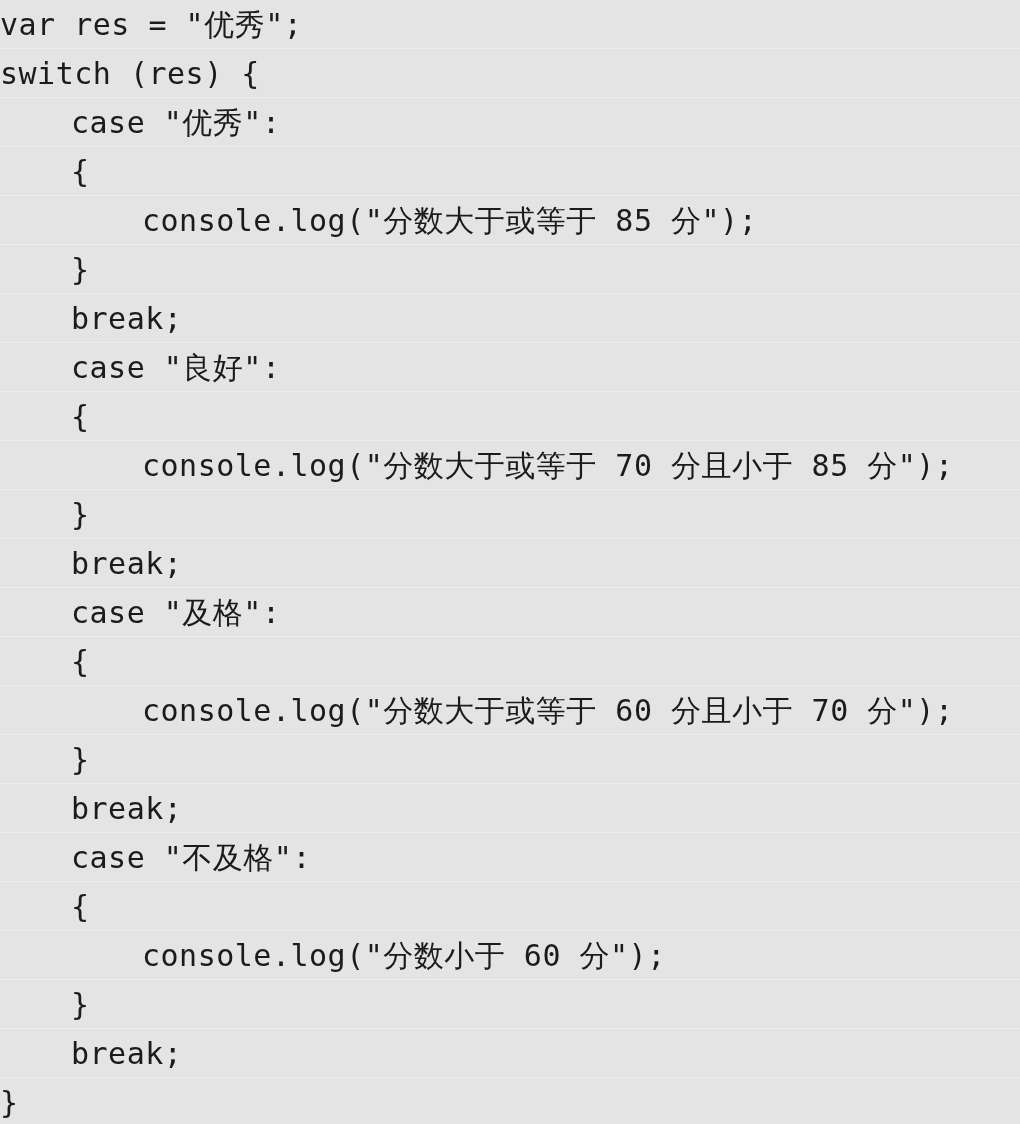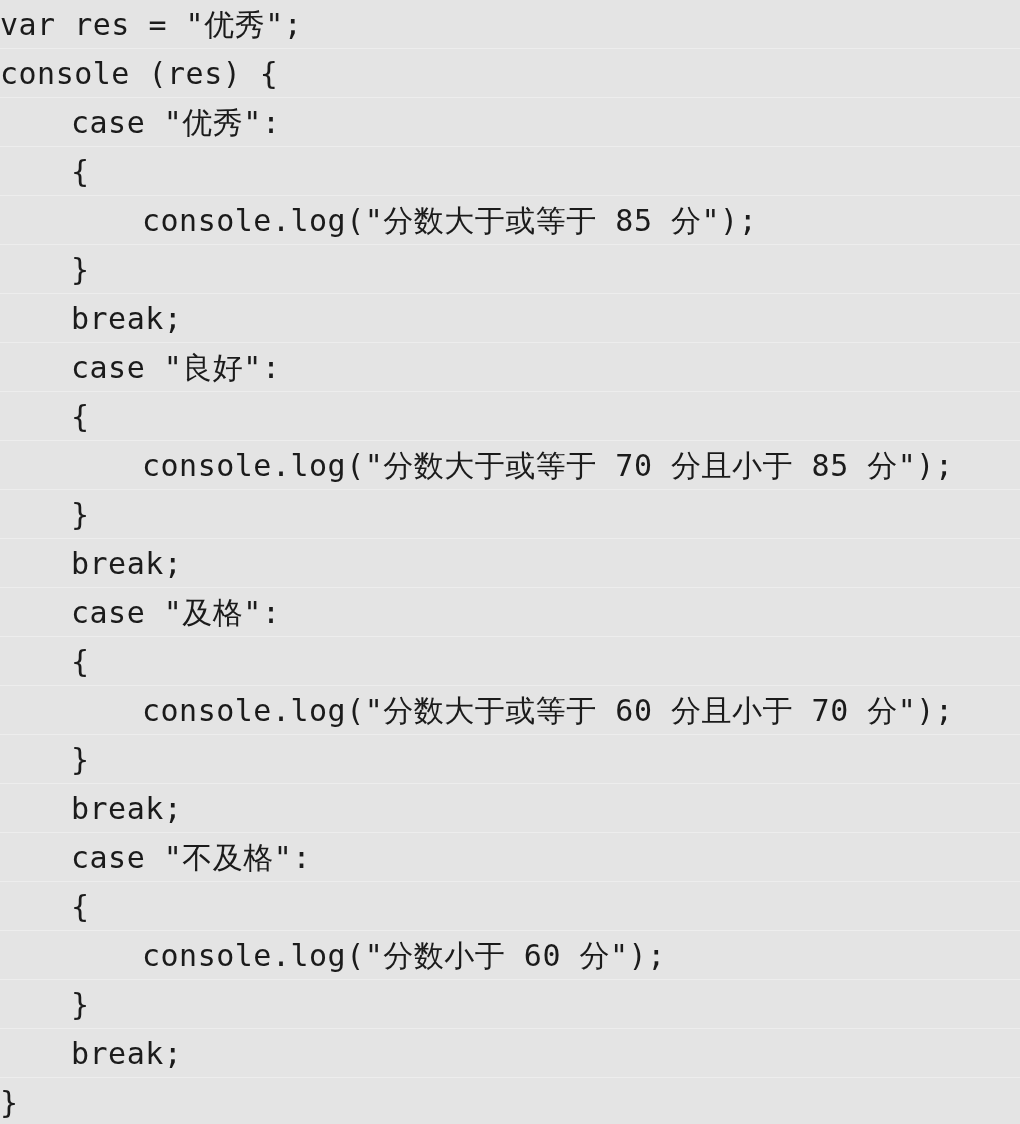--- a/index.html
+++ b/index.html
@@ -61,21 +61,21 @@
   }
 </style>
 </head>
 <body>
 
 <div class="code-block">
   <div class="rows">
 
     <div class="code-line ind0"><span class="txt">var res = "优秀";</span></div>
 
-    <div class="code-line ind0"><span class="txt">console (res) {</span></div>
+    <div class="code-line ind0"><span class="txt">switch (res) {</span></div>
 
     <div class="code-line ind1"><span class="txt">case "优秀":</span></div>
 
     <div class="code-line ind1"><span class="txt">{</span></div>
 
     <div class="code-line ind2"><span class="txt">console.log("分数大于或等于 85 分");</span></div>
 
     <div class="code-line ind1"><span class="txt">}</span></div>
 
     <div class="code-line ind1"><span class="txt">break;</span></div>

